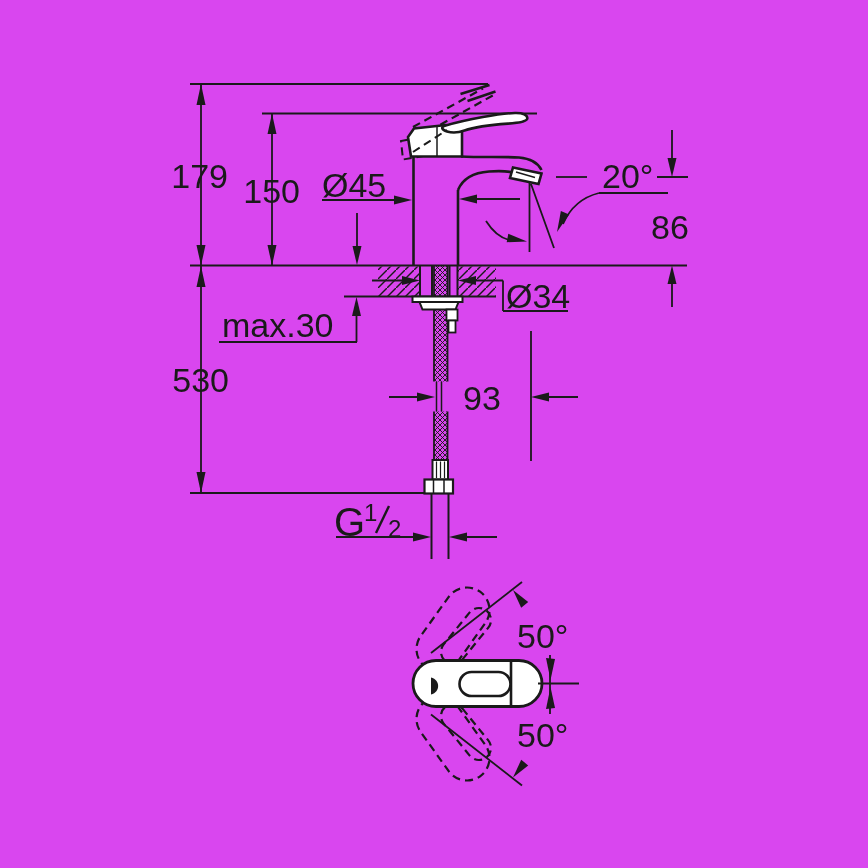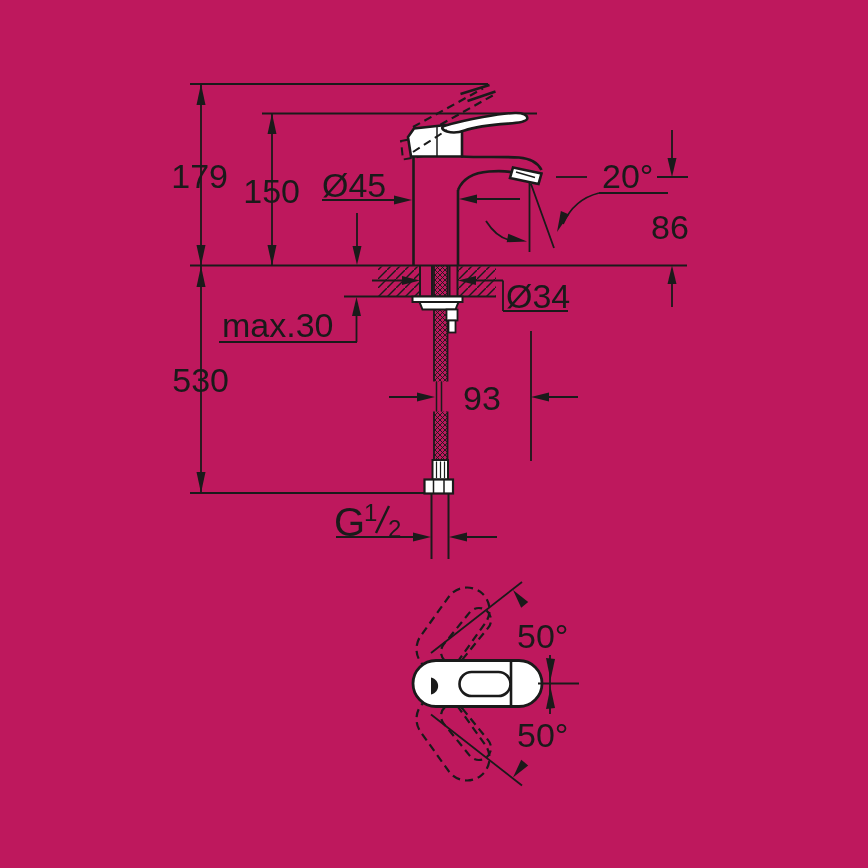--- a/index.html
+++ b/index.html
@@ -1,16 +1,16 @@
 <!DOCTYPE html>
 <html><head>
 <meta charset="utf-8">
 <style>
   html,body{margin:0;padding:0;background:#ffffff;}
-  .page{width:868px;height:868px;position:relative;background:#be185d;overflow:hidden;}
+  .page{width:868px;height:868px;position:relative;background:#d946ef;overflow:hidden;}
   svg text{font-family:"Liberation Sans","DejaVu Sans",sans-serif;fill:#1a1a1a;}
   .t34{font-size:34px;}
   .t40{font-size:40px;}
   .t24{font-size:24px;}
   .dim{stroke:#1a1a1a;stroke-width:1.8;fill:none;}
   .dim2{stroke:#1a1a1a;stroke-width:2;fill:none;}
   .arr{fill:#1a1a1a;stroke:none;}
   .ob{stroke:#1a1a1a;stroke-width:2.6;fill:none;}
   .obf{stroke:#1a1a1a;stroke-width:2.6;fill:#ffffff;}
   .thin{stroke:#1a1a1a;stroke-width:1.5;fill:none;}

